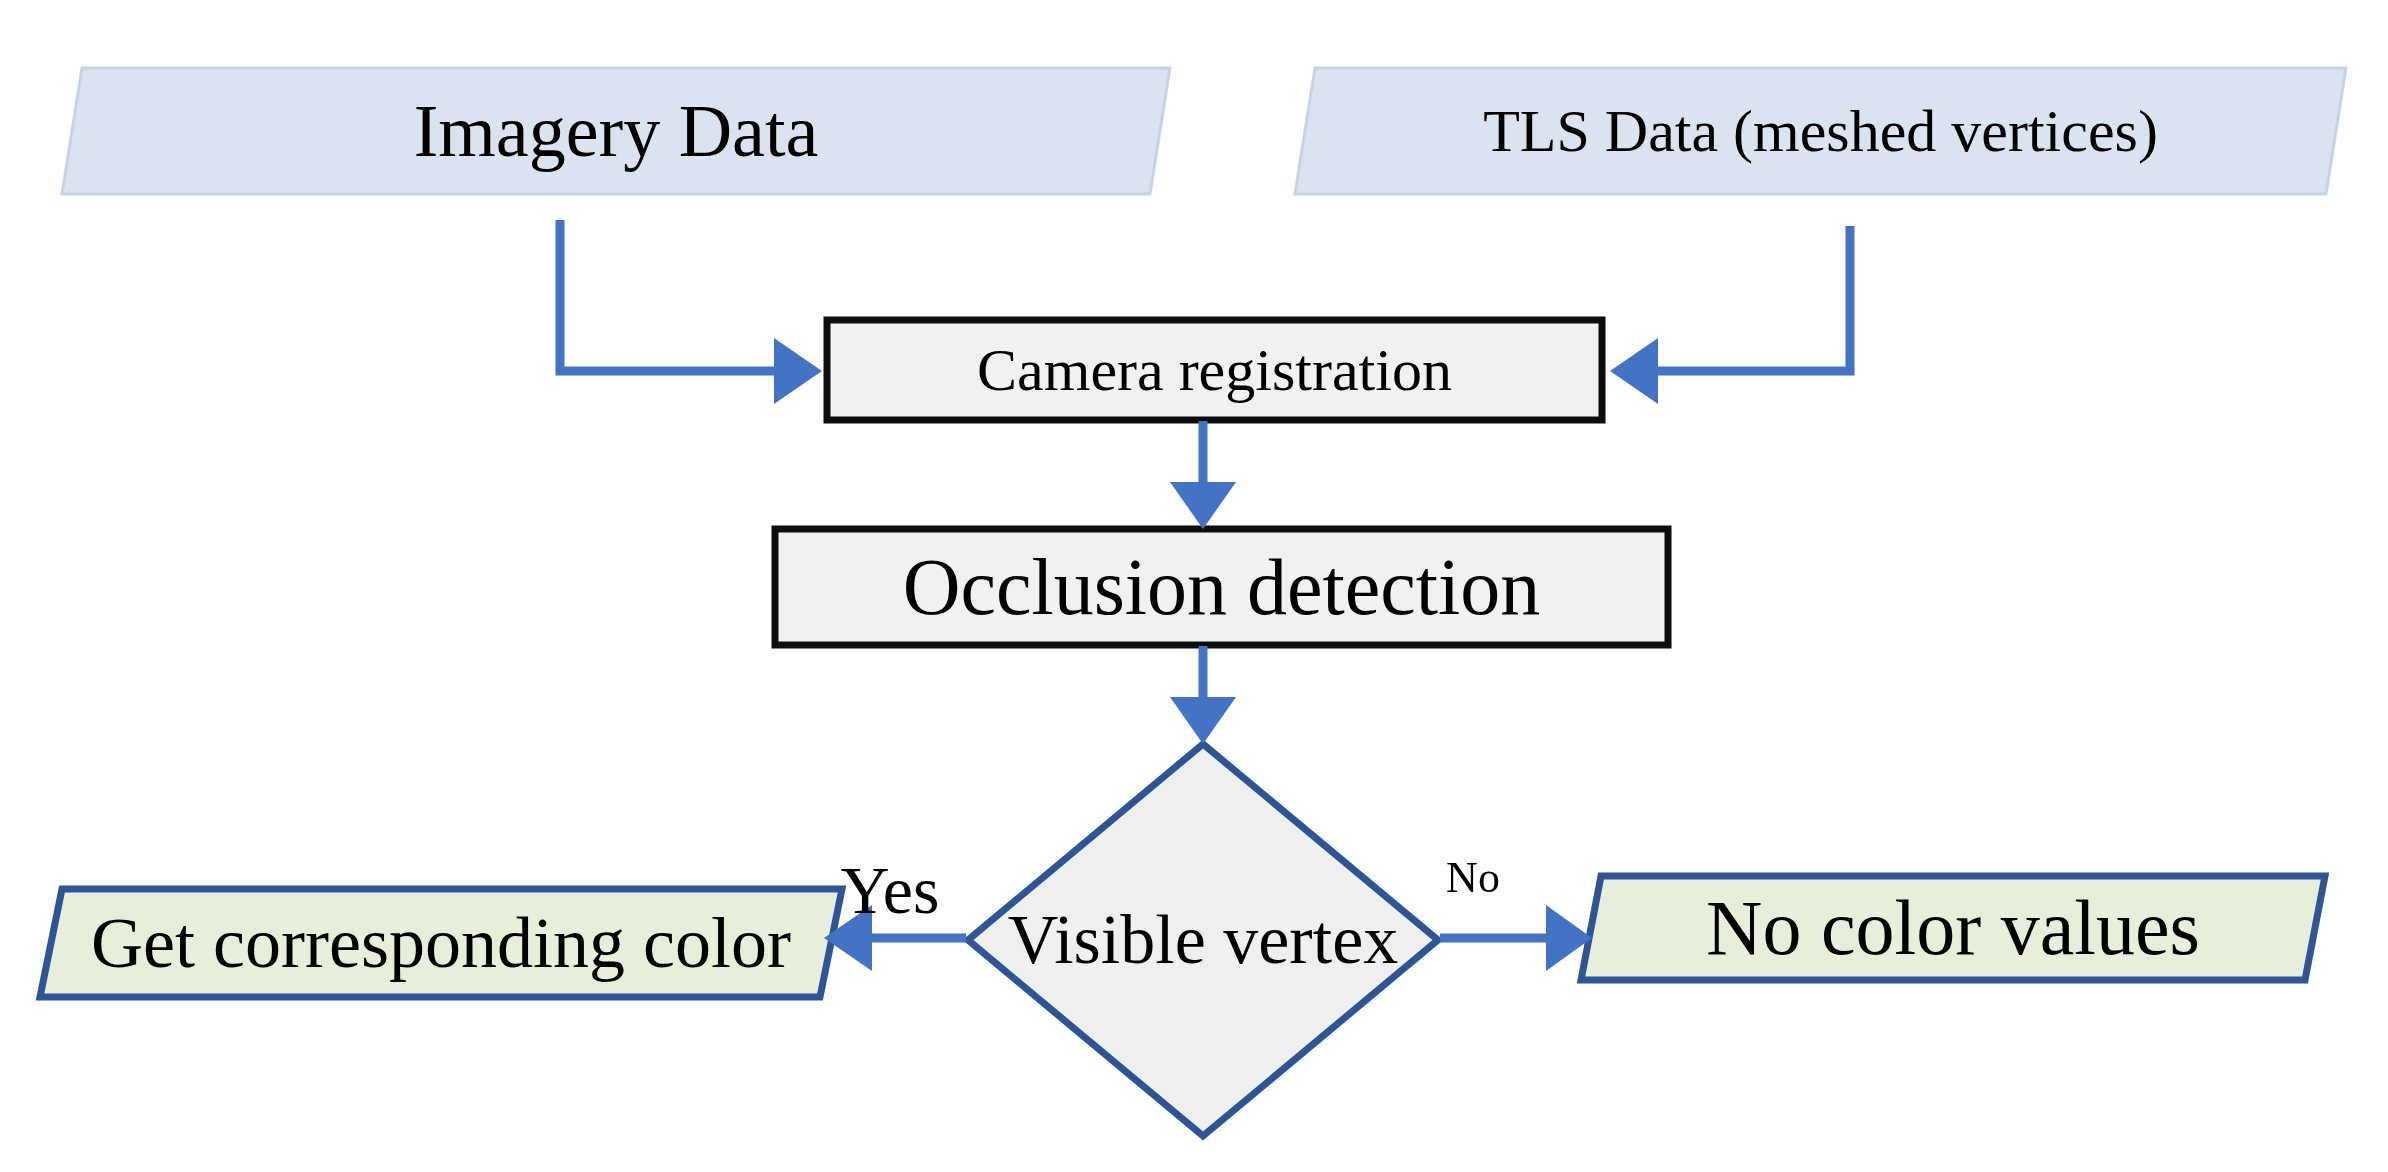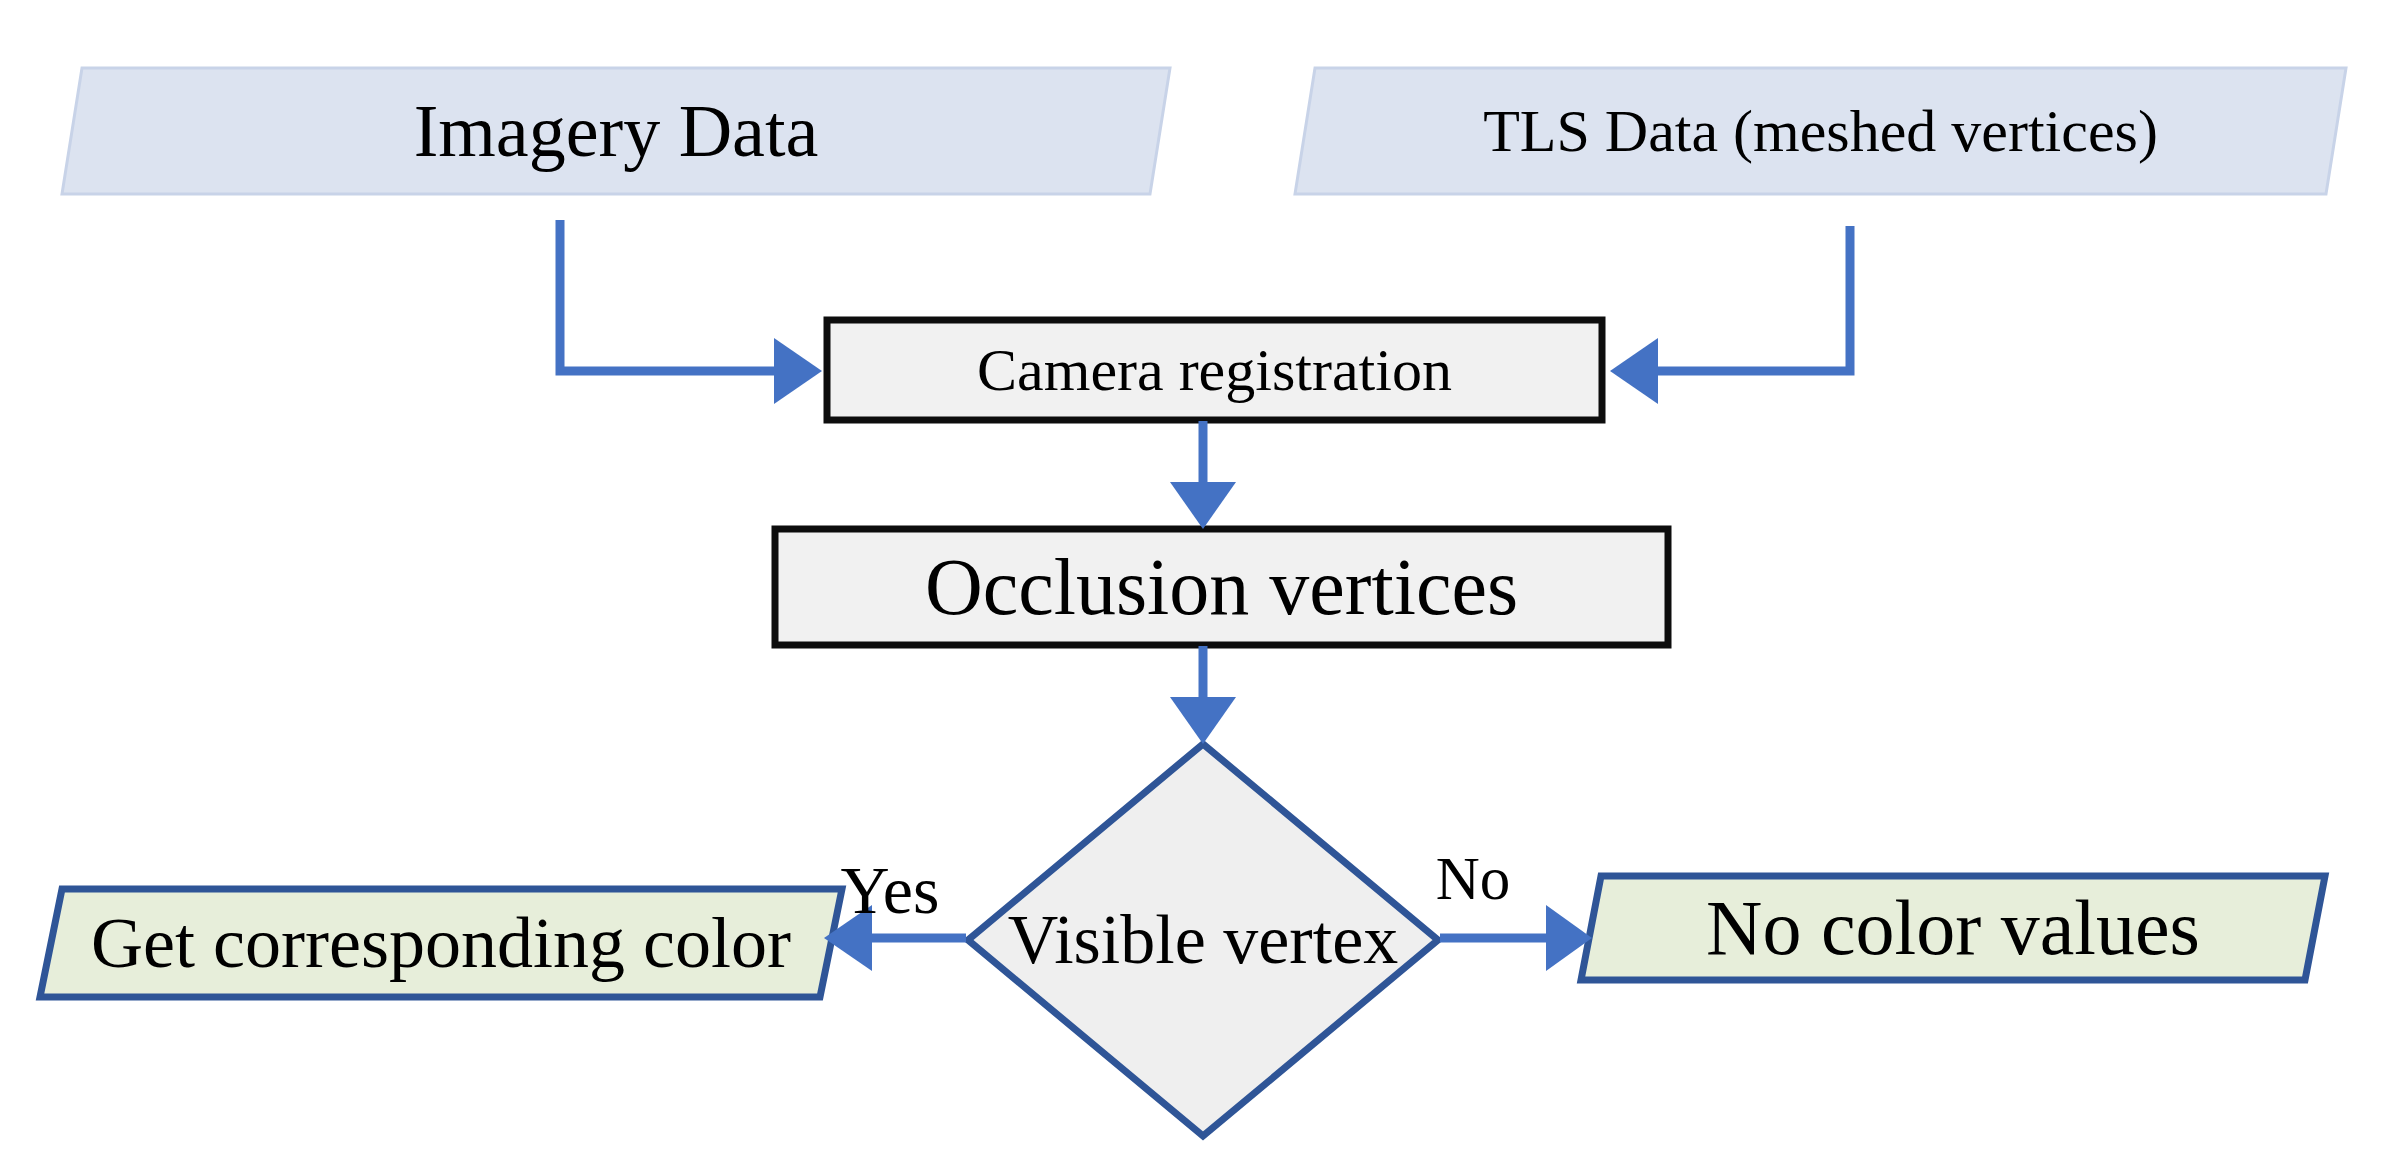--- a/index.html
+++ b/index.html
@@ -29,21 +29,21 @@
     z-index: 2;
   }
   #lbl-imagery   { left: 62px;   top: 68px;  width: 1108px; height: 126px; font-size: 74px; text-align: right; }
   #lbl-tls       { left: 1295px; top: 68px;  width: 1051px; height: 126px; font-size: 60px; }
   #lbl-camera    { left: 827px;  top: 320px; width: 775px;  height: 100px; font-size: 60px; }
   #lbl-occlusion { left: 775px;  top: 529px; width: 893px;  height: 116px; font-size: 80px; }
   #lbl-decision  { left: 968px;  top: 744px; width: 470px;  height: 392px; font-size: 70px; }
   #lbl-getcolor  { left: 40px;   top: 889px; width: 802px;  height: 108px; font-size: 72px; }
   #lbl-nocolor   { left: 1581px; top: 876px; width: 744px;  height: 104px; font-size: 78px; }
   #lbl-yes       { left: 790px;  top: 845px; width: 200px;  height: 66px;  font-size: 68px; margin-top: 12px; }
-  #lbl-no        { left: 1373px; top: 845px; width: 200px;  height: 66px;  font-size: 61px; }
+  #lbl-no        { left: 1373px; top: 845px; width: 200px;  height: 66px;  font-size: 44px; }
 </style>
 </head>
 <body>
 
 <div id="canvas">
 
   <svg id="shapes-svg" viewBox="0 0 2388 1172" xmlns="http://www.w3.org/2000/svg">
 
     <polygon points="82,68 1170,68 1150,194 62,194" stroke-width="3" fill="#dce3f0" stroke="#c8d3e8"></polygon>
     <polygon points="1315,68 2346,68 2326,194 1295,194" stroke-width="3" fill="#dce3f0" stroke="#c8d3e8"></polygon>
@@ -68,21 +68,21 @@
     <line x1="966" y1="938" x2="872" y2="938" stroke-width="9" stroke="#4472c4"></line>
     <polygon points="824,938 872,905 872,971" fill="#4472c4"></polygon>
 
     <line x1="1440" y1="938" x2="1546" y2="938" stroke-width="9" stroke="#4472c4"></line>
     <polygon points="1592,938 1546,905 1546,971" fill="#4472c4"></polygon>
   </svg>
 
   <div class="lbl" id="lbl-imagery">Imagery Data</div>
   <div class="lbl" id="lbl-tls">TLS Data (meshed vertices)</div>
   <div class="lbl" id="lbl-camera">Camera registration</div>
-  <div class="lbl" id="lbl-occlusion">Occlusion vertices</div>
+  <div class="lbl" id="lbl-occlusion">Occlusion detection</div>
   <div class="lbl" id="lbl-decision">Visible vertex</div>
   <div class="lbl" id="lbl-nocolor">No color values</div>
   <div class="lbl" id="lbl-getcolor">Get corresponding color</div>
 
   <div class="lbl" id="lbl-yes">Yes</div>
   <div class="lbl" id="lbl-no">No</div>
 
 </div>
 
 </body></html>

